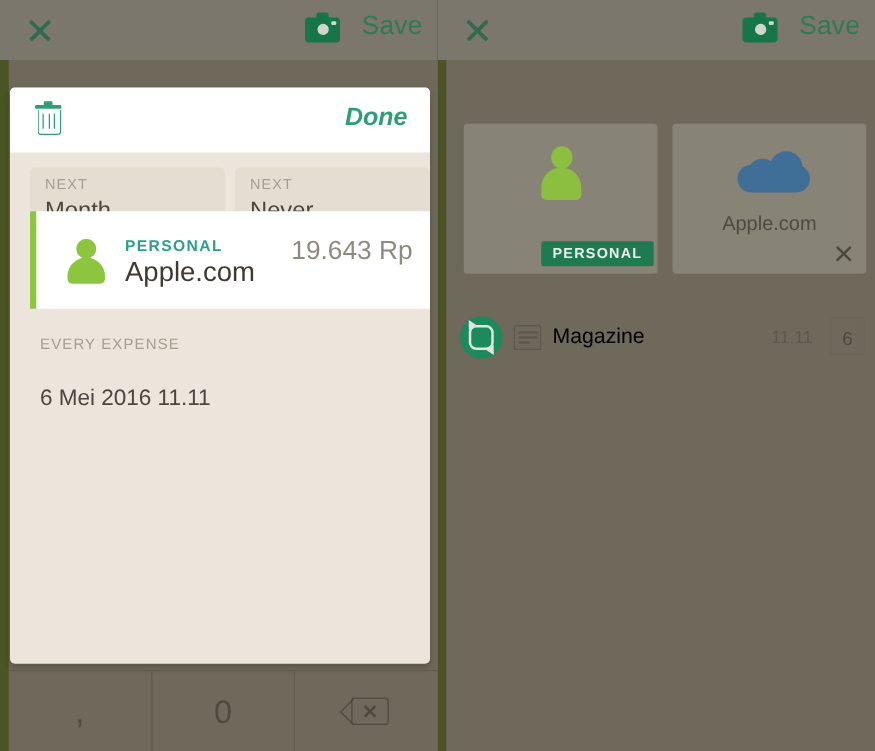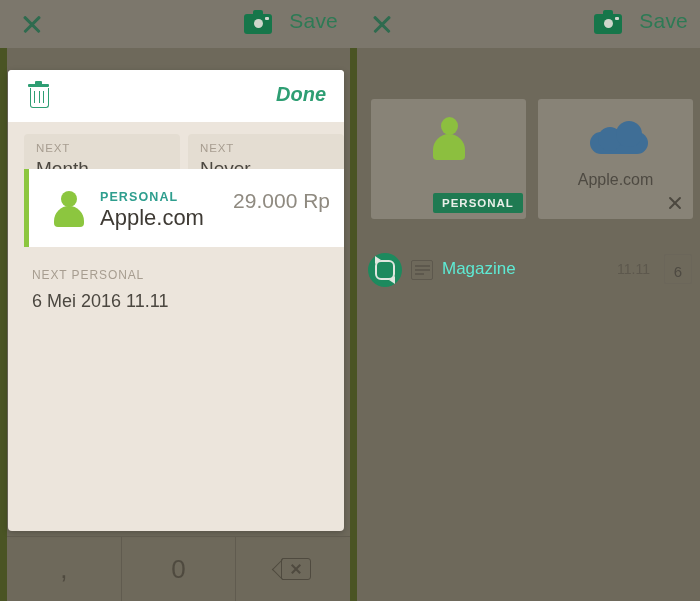--- a/index.html
+++ b/index.html
@@ -97,21 +97,21 @@
   .expense-row .accent{position:absolute;left:0;top:0;width:5px;height:78px;background:#8cc63f;}
   .person-ic{position:absolute;left:28px;top:22px;width:34px;height:36px;}
   .person-ic .head{position:absolute;left:9px;top:0;width:16px;height:16px;border-radius:50%;background:#8cc63f;}
   .person-ic .body{position:absolute;left:2px;top:15px;width:30px;height:21px;border-radius:15px 15px 4px 4px;background:#8cc63f;}
   .exp-cat{position:absolute;left:76px;top:21px;font-size:12.5px;color:#2e9e8e;font-weight:bold;letter-spacing:1.1px;}
   .exp-title{position:absolute;left:76px;top:36px;font-size:22px;color:#3e3a34;}
   .exp-amount{position:absolute;right:14px;top:20px;font-size:21px;color:#8f8a80;}
 
   .next-exp{position:absolute;left:24px;top:198px;}
   .next-exp .lbl{font-size:12px;color:#a79d90;letter-spacing:.9px;}
-  .next-exp .val{font-size:18px;color:#4b4740;margin-top:9px;}
+  .next-exp .val{font-size:18px;color:#4b4740;margin-top:26px;}
 
   
   .keypad{
     position:absolute;left:7px;bottom:0;width:343px;height:65px;
     display:flex;
   }
   .key{
     flex:1;position:relative;border-right:1px solid #605b4f;border-top:1px solid #605b4f;
     color:#4f4a3f;font-size:26px;
     display:flex;align-items:center;justify-content:center;
@@ -177,21 +177,21 @@
   .repeat-ic .a1{left:6px;top:4px;border-bottom:6px solid #dfe6df;transform:rotate(90deg);}
   .repeat-ic .a2{right:6px;bottom:4px;border-top:6px solid #dfe6df;transform:rotate(90deg);}
   .note-ic{
     position:absolute;left:51px;top:10px;width:22px;height:20px;
     border:1.6px solid #5d584d;border-radius:2px;box-sizing:border-box;
   }
   .note-ic i{position:absolute;left:3px;height:1.5px;background:#5d584d;display:block;}
   .note-ic i:nth-child(1){top:4px;width:15px;}
   .note-ic i:nth-child(2){top:8px;width:15px;}
   .note-ic i:nth-child(3){top:12px;width:9px;}
-  .mag-title{position:absolute;left:82px;top:9px;font-size:17px;color:#5eead4;}
+  .mag-title{position:absolute;left:82px;top:9px;font-size:17px;color:#000000;}
   .mag-time{position:absolute;right:50px;top:11px;font-size:14px;color:#5d584d;}
   .cal-badge{
     position:absolute;right:8px;top:4px;width:28px;height:30px;
     border:1.4px solid #6b665a;border-radius:2px;box-sizing:border-box;
   }
   .cal-badge .mon{
     position:absolute;left:0;right:0;top:1px;text-align:center;font-size:6px;color:#7a7568;letter-spacing:.3px;
     filter:blur(.4px);
   }
   .cal-badge .day{
@@ -239,25 +239,25 @@
       </div>
 
       <div class="expense-row">
         <span class="accent"></span>
         <span class="person-ic">
           <span class="head"></span>
             <span class="body"></span>
         </span>
         <div class="exp-cat">PERSONAL</div>
         <div class="exp-title">Apple.com</div>
-        <div class="exp-amount">29.000 Rp</div>
+        <div class="exp-amount">19.643 Rp</div>
       </div>
 
       <div class="next-exp">
-        <div class="lbl">NEXT PERSONAL</div>
+        <div class="lbl">EVERY EXPENSE</div>
         <div class="val">6 Mei 2016 11.11</div>
       </div>
     </div>
 
     <div class="keypad">
       <div class="key">,</div>
       <div class="key">0</div>
       <div class="key">
         <span class="bksp">
           <span class="shape"></span>

